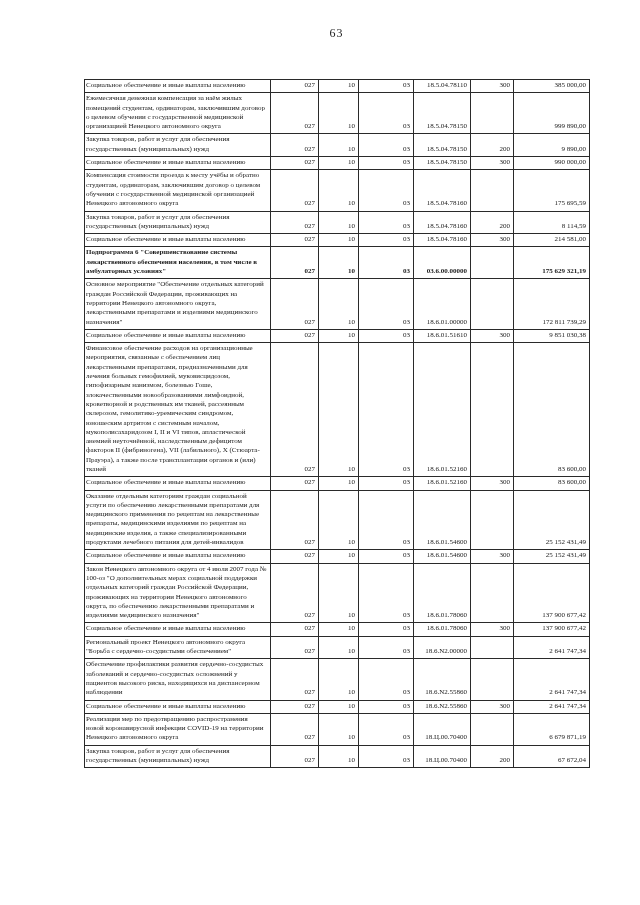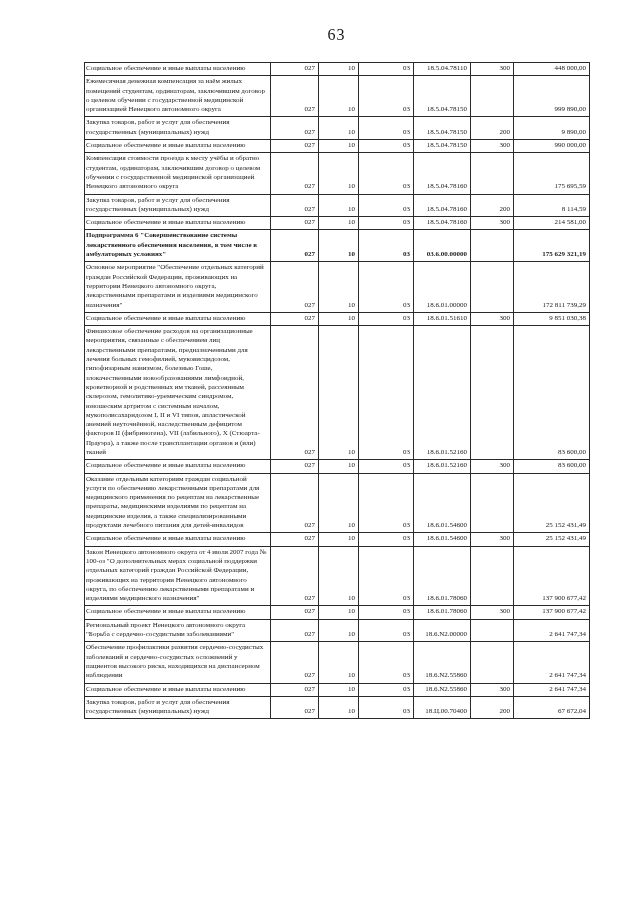--- a/index.html
+++ b/index.html
@@ -14,26 +14,26 @@
     font-family: "Liberation Serif", serif;
     color: #1b1b1b;
     overflow: hidden;
   }
   .page-number {
     position: absolute;
     top: 26px;
     left: 84px;
     width: 505px;
     text-align: center;
-    font-size: 16px;
+    font-size: 12px;
     letter-spacing: 1px;
   }
   table.budget {
     position: absolute;
-    top: 62px;
+    top: 79px;
     left: 84px;
     width: 505px;
     border-collapse: collapse;
     table-layout: fixed;
   }
   table.budget td {
     border: 1px solid #2a2a2a;
     font-size: 7px;
     line-height: 9.3px;
     padding: 1px 3px 2px 1px;
@@ -71,21 +71,21 @@
     <col style="width:76px">
   </colgroup>
   <tbody id="rows">
       <tr>
     <td class="desc">Социальное обеспечение и иные выплаты населению</td>
     <td class="num">027</td>
     <td class="num">10</td>
     <td class="num">03</td>
     <td class="num">18.5.04.78110</td>
     <td class="num">300</td>
-    <td class="num">448 000,00</td>
+    <td class="num">385 000,00</td>
   </tr>
       <tr>
     <td class="desc">Ежемесячная денежная компенсация за наём жилых помещений студентам, ординаторам, заключившим договор о целевом обучении с государственной медицинской организацией Ненецкого автономного округа</td>
     <td class="num">027</td>
     <td class="num">10</td>
     <td class="num">03</td>
     <td class="num">18.5.04.78150</td>
     <td class="num"></td>
     <td class="num">999 890,00</td>
   </tr>
@@ -209,21 +209,21 @@
       <tr>
     <td class="desc">Социальное обеспечение и иные выплаты населению</td>
     <td class="num">027</td>
     <td class="num">10</td>
     <td class="num">03</td>
     <td class="num">18.6.01.78060</td>
     <td class="num">300</td>
     <td class="num">137 900 677,42</td>
   </tr>
       <tr>
-    <td class="desc">Региональный проект Ненецкого автономного округа "Борьба с сердечно-сосудистыми заболеваниями"</td>
+    <td class="desc">Региональный проект Ненецкого автономного округа "Борьба с сердечно-сосудистыми обеспечением"</td>
     <td class="num">027</td>
     <td class="num">10</td>
     <td class="num">03</td>
     <td class="num">18.6.N2.00000</td>
     <td class="num"></td>
     <td class="num">2 641 747,34</td>
   </tr>
       <tr>
     <td class="desc">Обеспечение профилактики развития сердечно-сосудистых заболеваний и сердечно-сосудистых осложнений у пациентов высокого риска, находящихся на диспансерном наблюдении</td>
     <td class="num">027</td>
@@ -234,20 +234,29 @@
     <td class="num">2 641 747,34</td>
   </tr>
       <tr>
     <td class="desc">Социальное обеспечение и иные выплаты населению</td>
     <td class="num">027</td>
     <td class="num">10</td>
     <td class="num">03</td>
     <td class="num">18.6.N2.55860</td>
     <td class="num">300</td>
     <td class="num">2 641 747,34</td>
+  </tr>
+      <tr>
+    <td class="desc">Реализация мер по предотвращению распространения новой коронавирусной инфекции COVID-19 на территории Ненецкого автономного округа</td>
+    <td class="num">027</td>
+    <td class="num">10</td>
+    <td class="num">03</td>
+    <td class="num">18.Ц.00.70400</td>
+    <td class="num"></td>
+    <td class="num">6 679 871,19</td>
   </tr>
       <tr>
     <td class="desc">Закупка товаров, работ и услуг для обеспечения государственных (муниципальных) нужд</td>
     <td class="num">027</td>
     <td class="num">10</td>
     <td class="num">03</td>
     <td class="num">18.Ц.00.70400</td>
     <td class="num">200</td>
     <td class="num">67 672,04</td>
   </tr>

